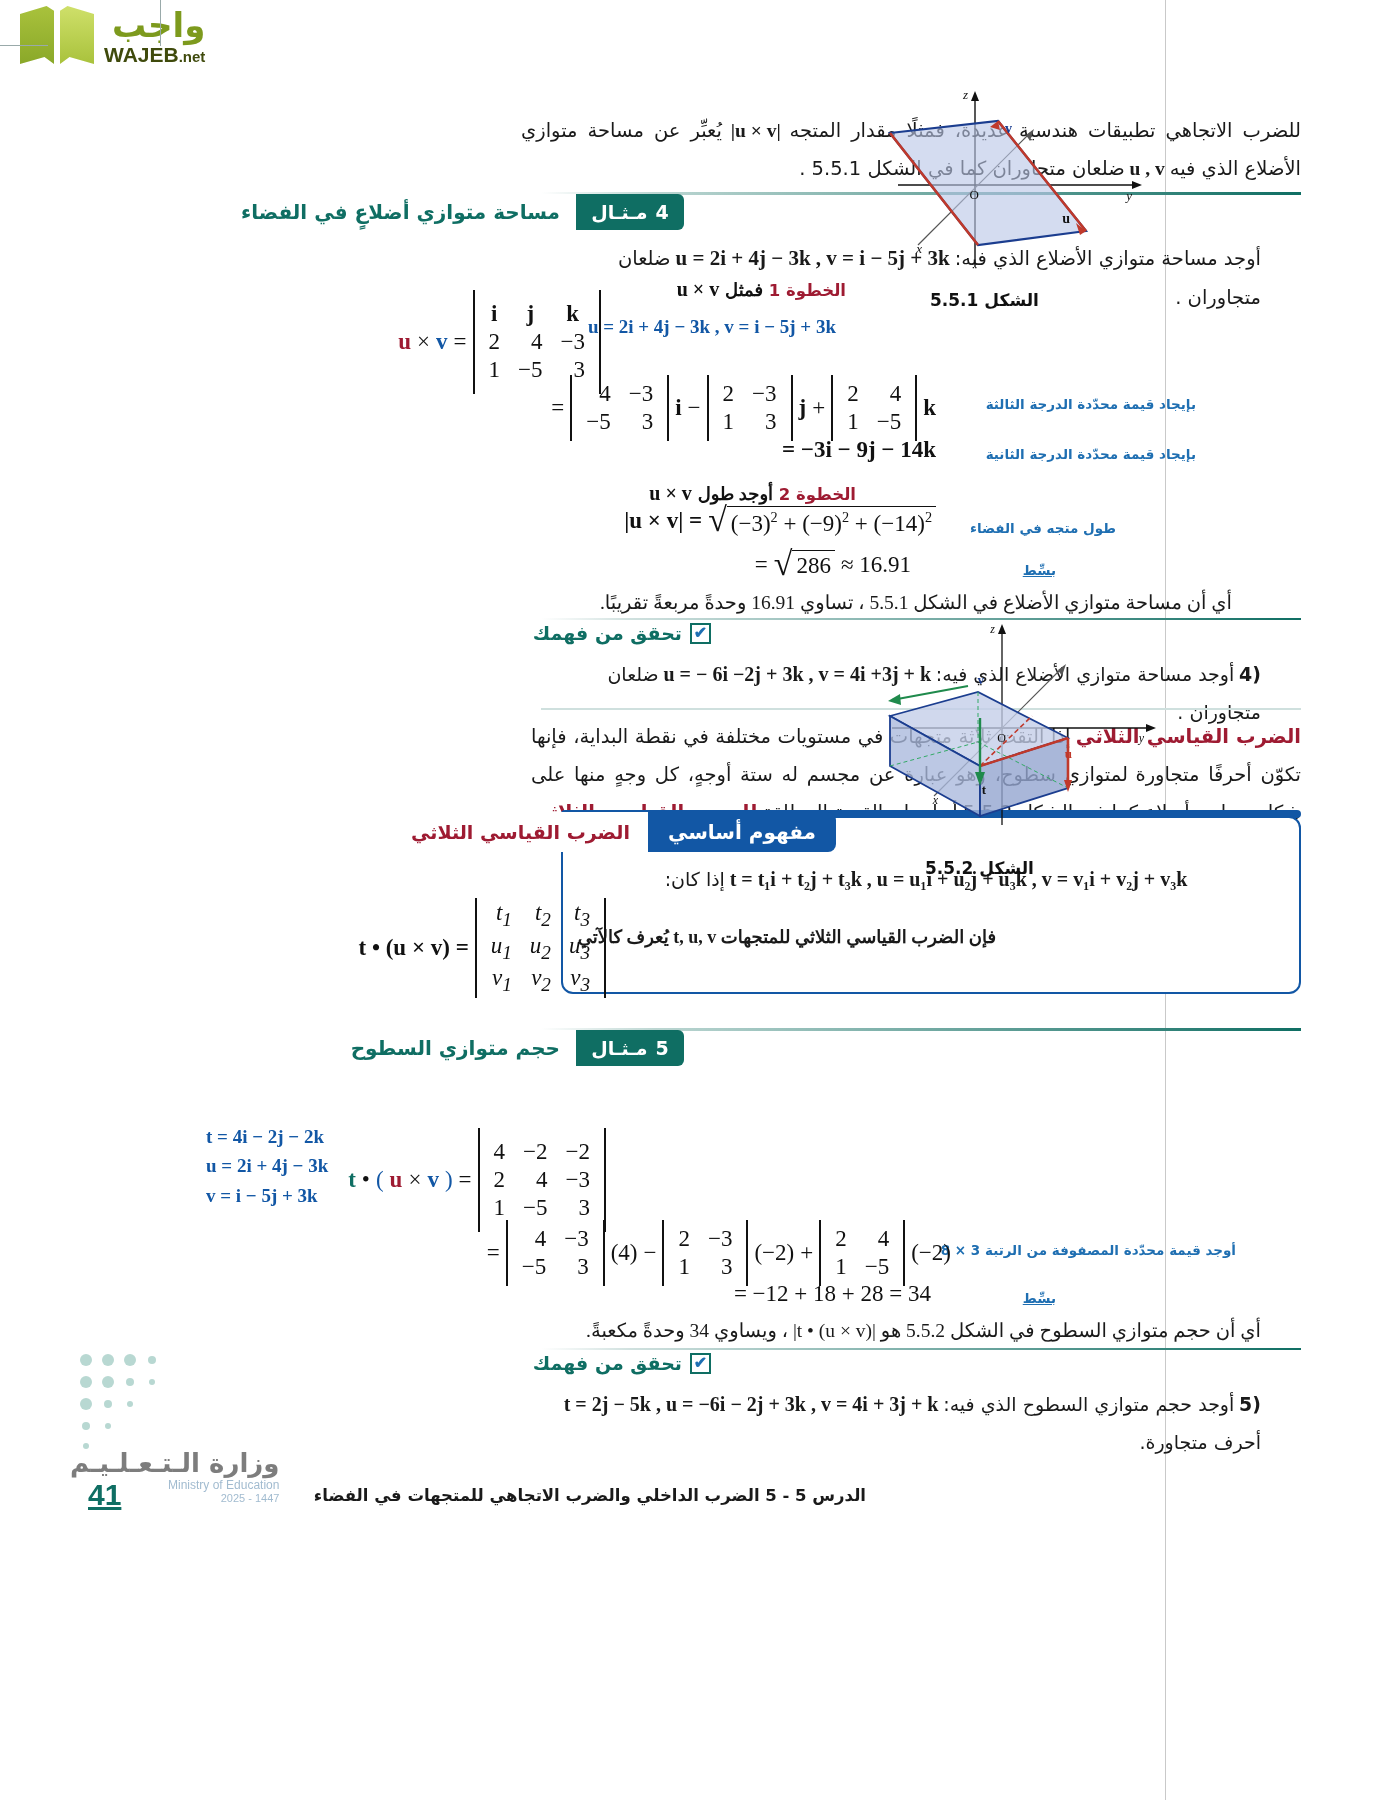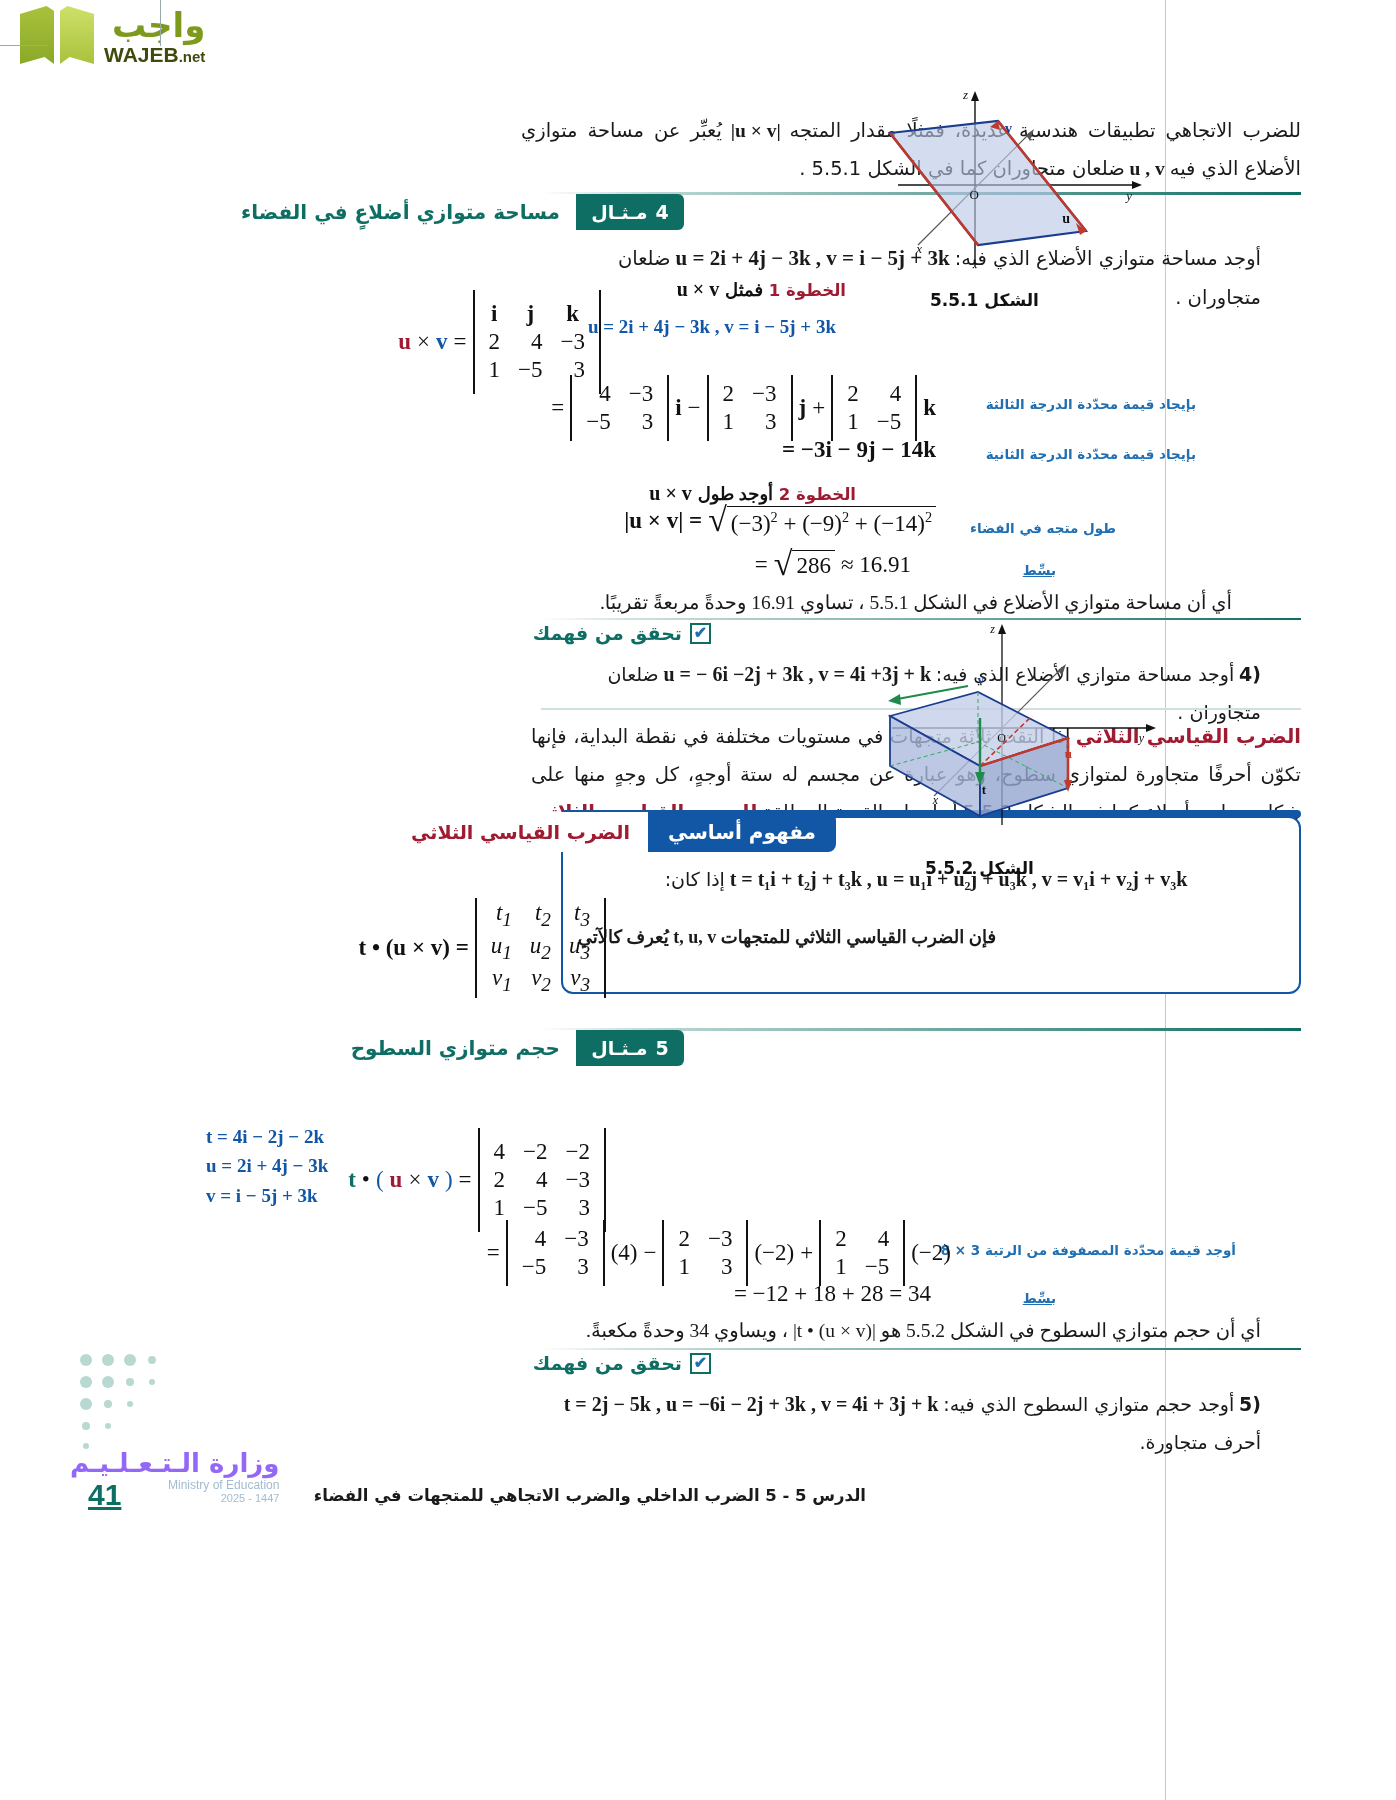--- a/index.html
+++ b/index.html
@@ -96,21 +96,21 @@
   
   .fig-cap { position:absolute; font-family:"DejaVu Sans", sans-serif; font-weight:bold;
              font-size:17px; color:#111; direction:rtl; }
 
   
   .footer-line { position:absolute; direction:rtl; font-family:"DejaVu Sans", sans-serif;
                  font-weight:bold; font-size:16.5px; color:#1a1a1a; }
   .pageno { position:absolute; font-family:"Liberation Sans", sans-serif; font-weight:bold;
             font-size:30px; color:#0f6e63; }
   .moe { position:absolute; opacity:.92; }
-  .moe .t1 { font-family:"DejaVu Sans", sans-serif; font-weight:bold; font-size:26px; color:#8b5cf6; direction:rtl;}
+  .moe .t1 { font-family:"DejaVu Sans", sans-serif; font-weight:bold; font-size:26px; color:#737373; direction:rtl;}
   .moe .t2 { font-family:"Liberation Sans", sans-serif; font-size:12px; color:#9ab6cc; }
   .moe .t3 { font-family:"Liberation Sans", sans-serif; font-size:11px; color:#9ab6cc; }
   .dots { position:absolute; }
 
   
   .wm { position:absolute; font-family:"DejaVu Sans", sans-serif; font-weight:bold;
         color:#efe07a; opacity:.55; direction:rtl; pointer-events:none; user-select:none; }
 </style>
 </head>
 <body>

